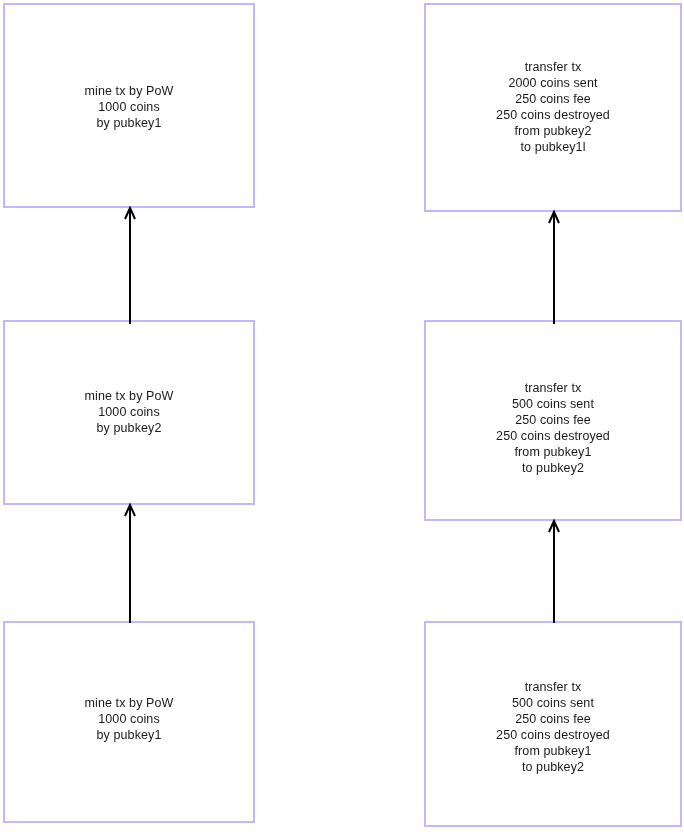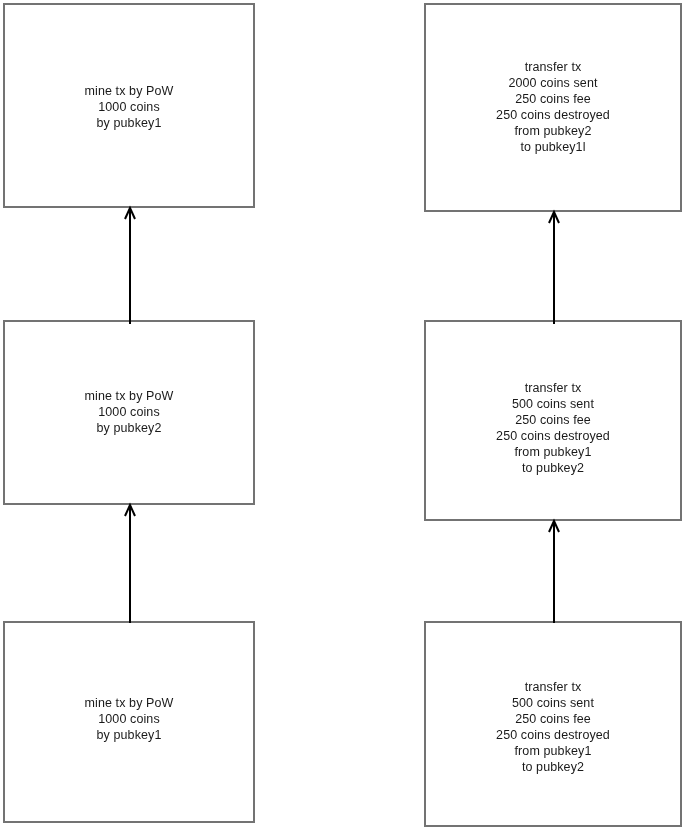--- a/index.html
+++ b/index.html
@@ -14,21 +14,21 @@
   #canvas {
     position: relative;
     width: 684px;
     height: 832px;
     background: #ffffff;
     overflow: hidden;
   }
   .node-box {
     position: absolute;
     box-sizing: border-box;
-    border: 2px solid #737373;
+    border: 2px solid #c4b5fd;
     background: #ffffff;
   }
   .node-text {
     position: absolute;
     left: 0;
     right: 0;
     text-align: center;
     font-family: "Liberation Sans", sans-serif;
     font-size: 12.5px;
     line-height: 16px;

